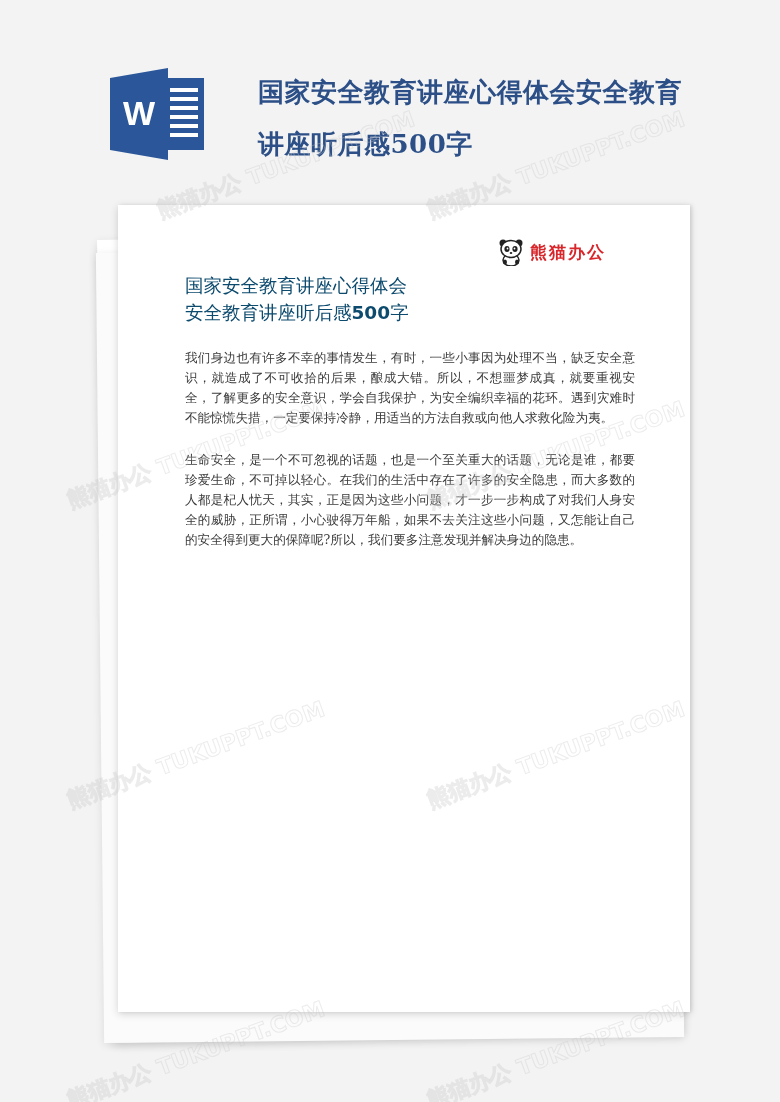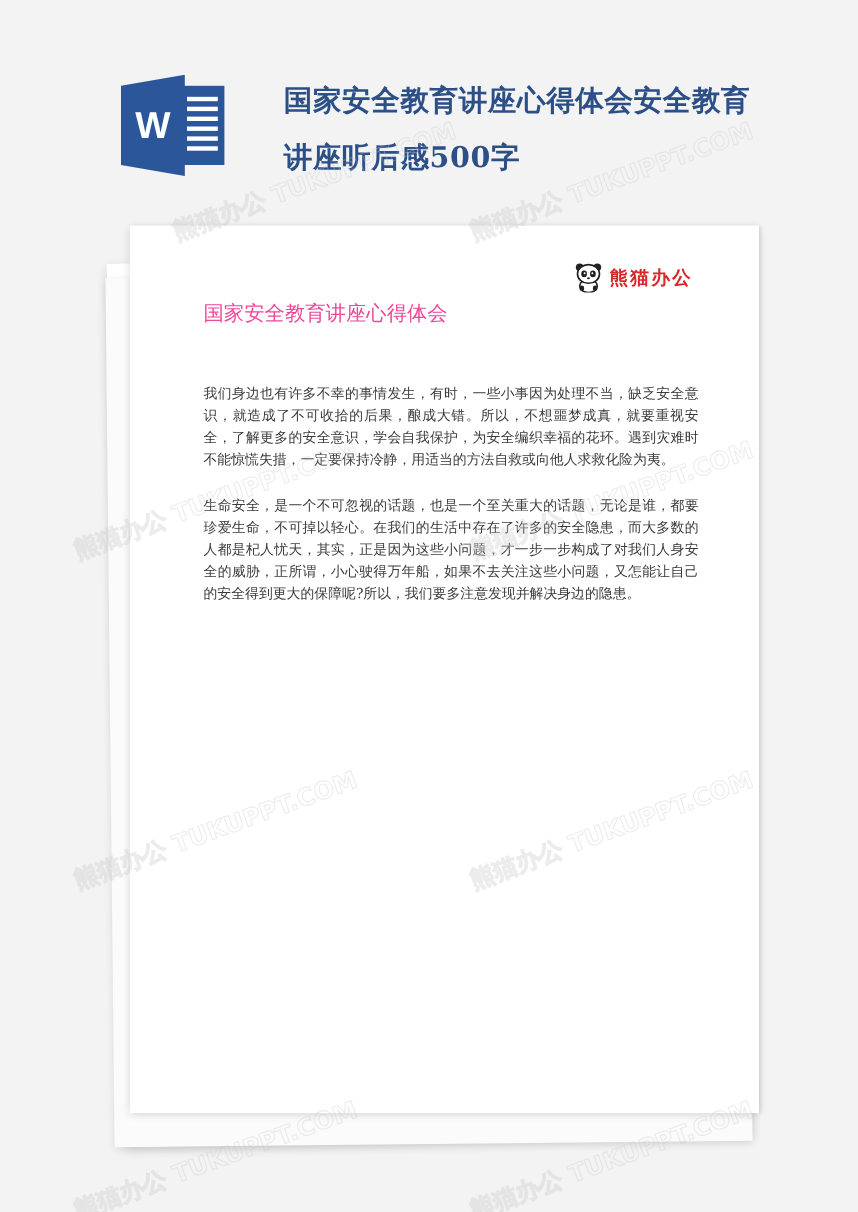--- a/index.html
+++ b/index.html
@@ -34,31 +34,31 @@
       background: #fbfbfb;
       box-shadow: 0 2px 8px rgba(0,0,0,0.10);
       transform: rotate(-0.6deg);
     }
     .page {
       position: absolute; left: 118px; top: 205px; width: 572px; height: 807px;
       background: #ffffff;
       box-shadow: 0 2px 8px rgba(0,0,0,0.16), 2px 0 3px rgba(0,0,0,0.08);
     }
     .brand {
-      position: absolute; left: 404px; top: 32px; height: 30px;
+      position: absolute; left: 380px; top: 32px; height: 30px;
       display: flex; align-items: center; gap: 6px;
     }
     .brand-text {
       color: #d8262b; font-family: "DejaVu Sans", "Liberation Sans", sans-serif;
       font-weight: bold; font-size: 17px; letter-spacing: 2px;
     }
     .doc-title {
       position: absolute; left: 67px; top: 67px;
       font-family: "DejaVu Sans", "Liberation Sans", sans-serif;
-      font-size: 18.5px; line-height: 27px; color: #ec4899;
+      font-size: 18.5px; line-height: 27px; color: #0c4a6e;
     }
     .doc-title .num { font-weight: bold; }
     .body-text {
       position: absolute; left: 67px; top: 143px; width: 450px;
       font-family: "DejaVu Serif", "Liberation Serif", serif;
       font-size: 12.6px; line-height: 20px; color: #3a3a3a;
     }
     .para { margin: 0 0 22px 0; text-align: justify; }
     .watermark {
       position: absolute; color: rgba(255,255,255,0.0);
@@ -105,20 +105,21 @@
       <circle cx="16.5" cy="10.5" r="0.9" fill="#fff"></circle>
       <ellipse cx="13" cy="15" rx="1.3" ry="0.9" fill="#222"></ellipse>
       <ellipse cx="7" cy="24" rx="2" ry="2.5" fill="#222"></ellipse>
       <ellipse cx="19" cy="24" rx="2" ry="2.5" fill="#222"></ellipse>
     </svg>
     <span class="brand-text">熊猫办公</span>
   </div>
 
   <div class="doc-title">
     <div>国家安全教育讲座心得体会</div>
+    <div><span>安全教育讲座听后感</span><span class="num">500</span><span>字</span></div>
   </div>
 
   <div class="body-text">
     <p class="para">我们身边也有许多不幸的事情发生，有时，一些小事因为处理不当，缺乏安全意识，就造成了不可收拾的后果，酿成大错。所以，不想噩梦成真，就要重视安全，了解更多的安全意识，学会自我保护，为安全编织幸福的花环。遇到灾难时不能惊慌失措，一定要保持冷静，用适当的方法自救或向他人求救化险为夷。</p>
     <p class="para">生命安全，是一个不可忽视的话题，也是一个至关重大的话题，无论是谁，都要珍爱生命，不可掉以轻心。在我们的生活中存在了许多的安全隐患，而大多数的人都是杞人忧天，其实，正是因为这些小问题，才一步一步构成了对我们人身安全的威胁，正所谓，小心驶得万年船，如果不去关注这些小问题，又怎能让自己的安全得到更大的保障呢?所以，我们要多注意发现并解决身边的隐患。</p>
   </div>
 </div>
 
 <div class="watermark" style="left:150px; top:150px;">熊猫办公 TUKUPPT.COM</div>
 <div class="watermark" style="left:420px; top:150px;">熊猫办公 TUKUPPT.COM</div>

